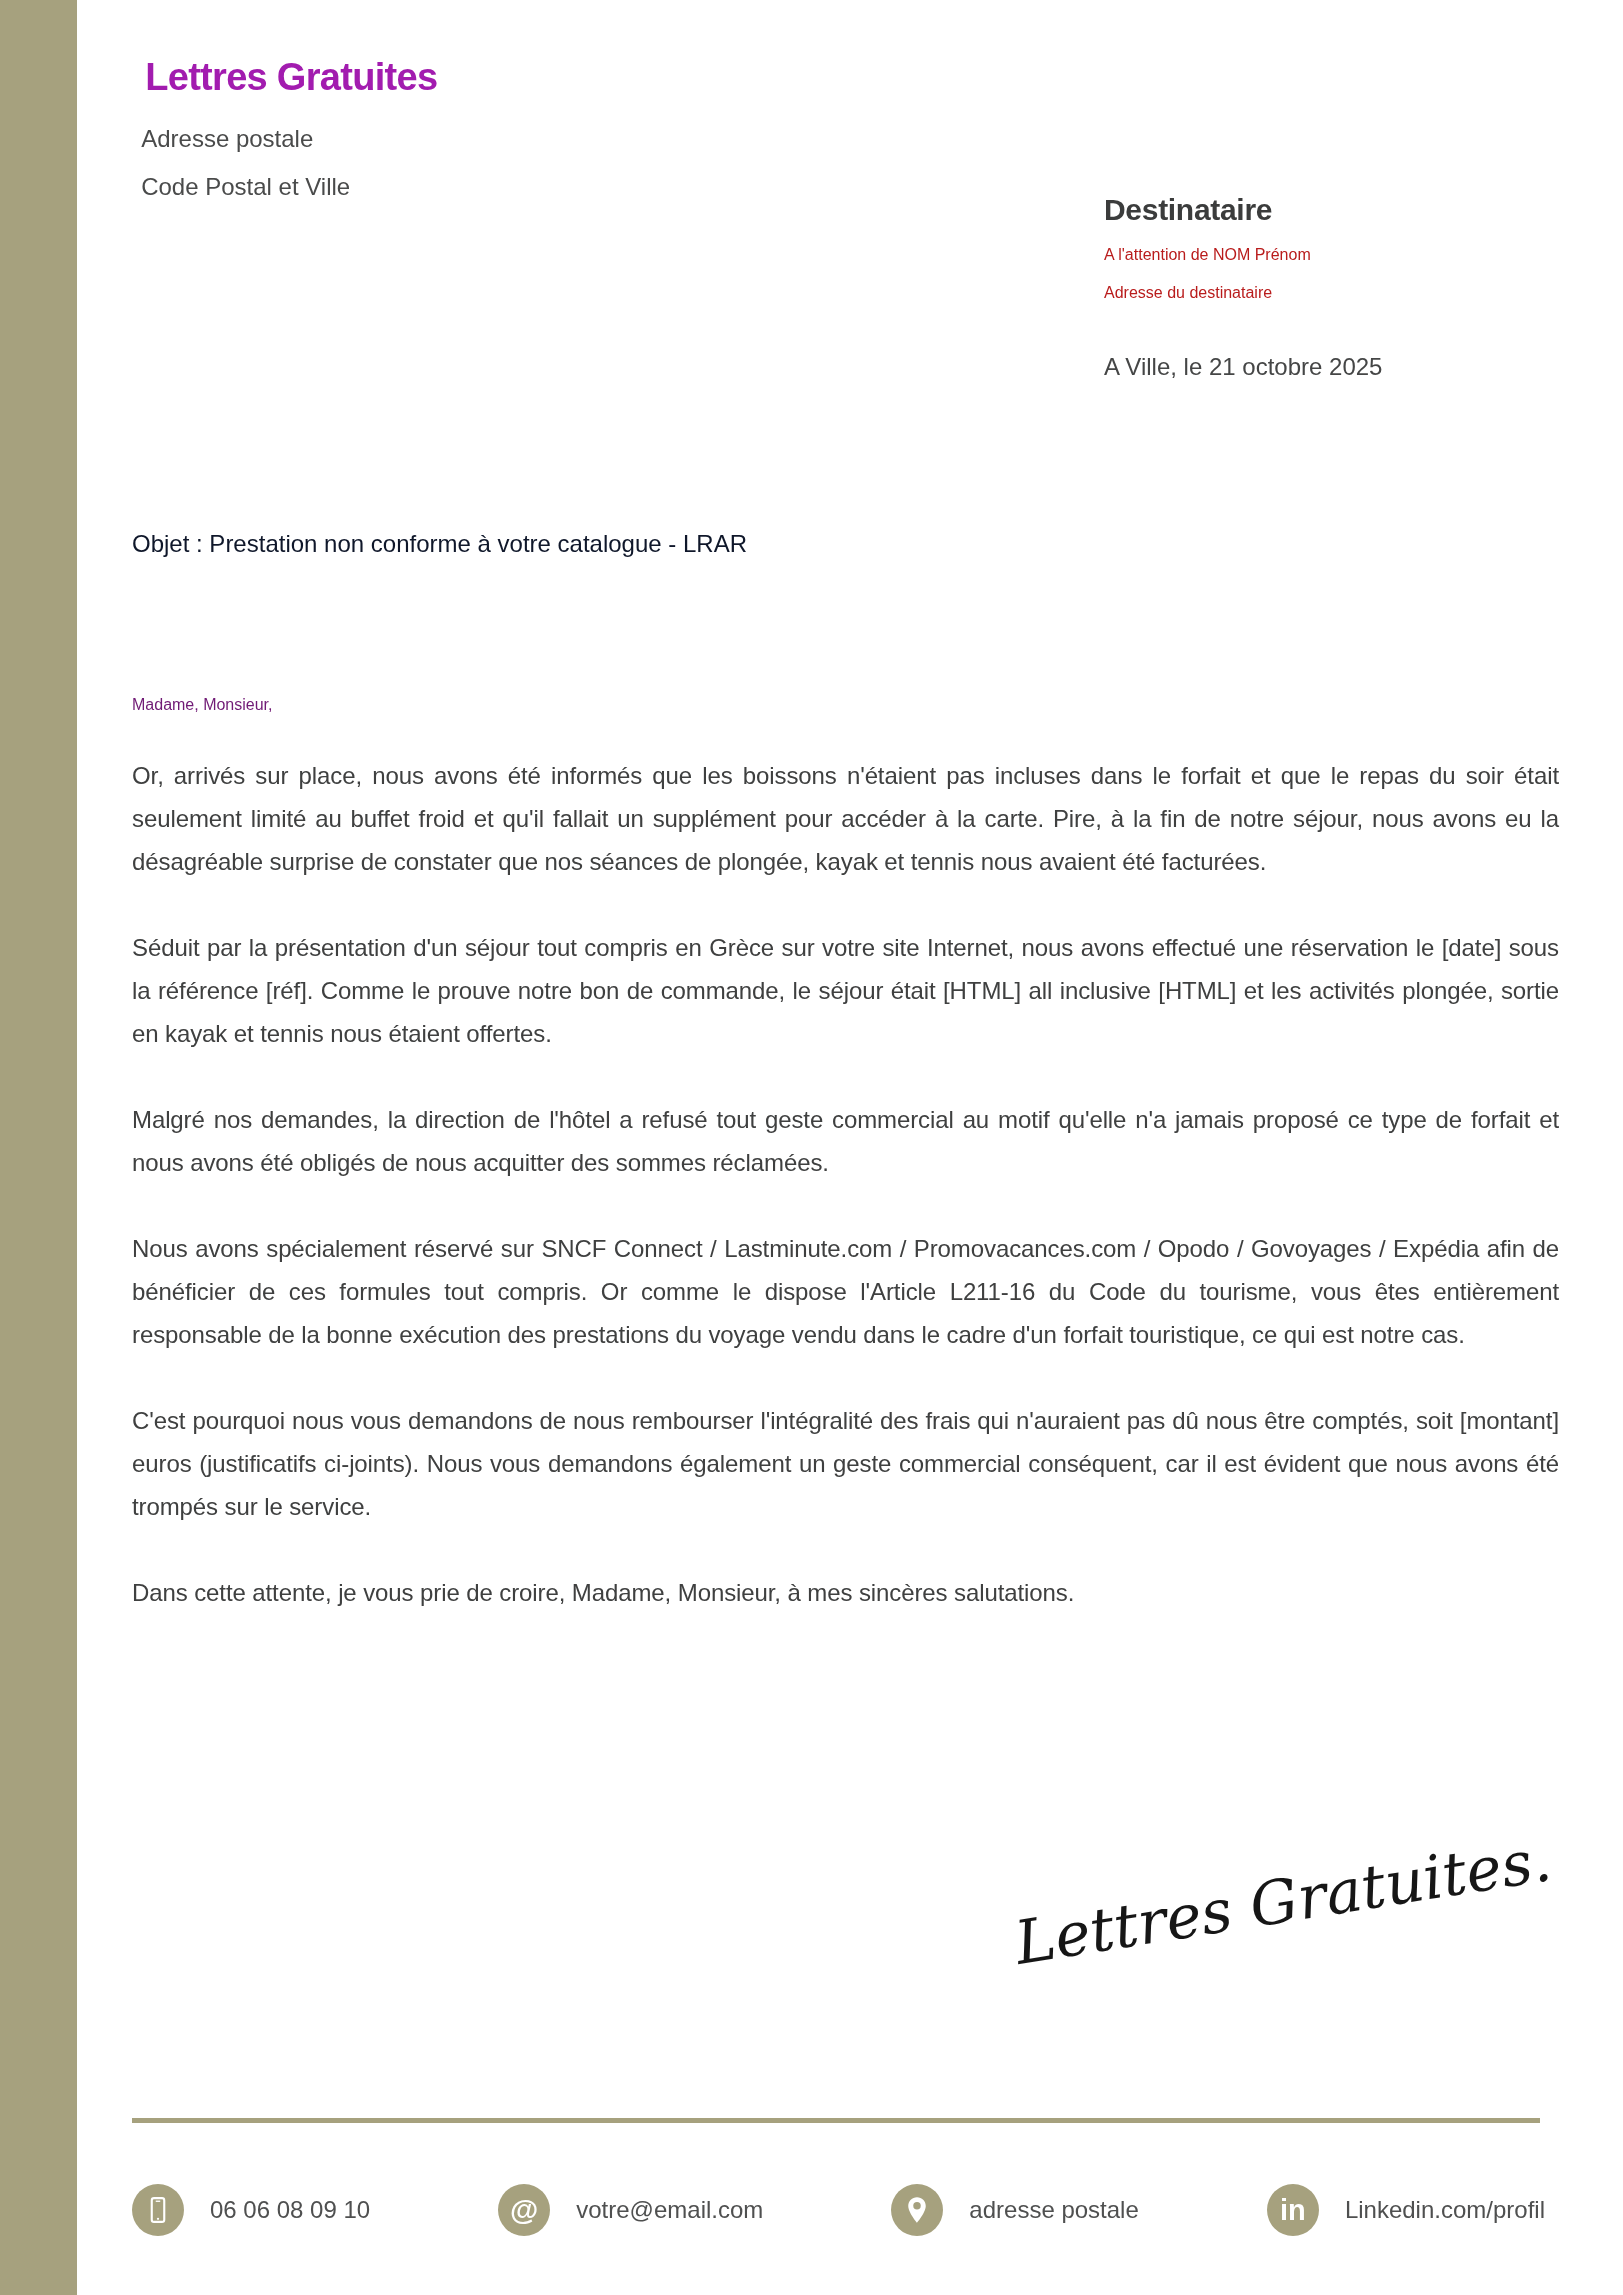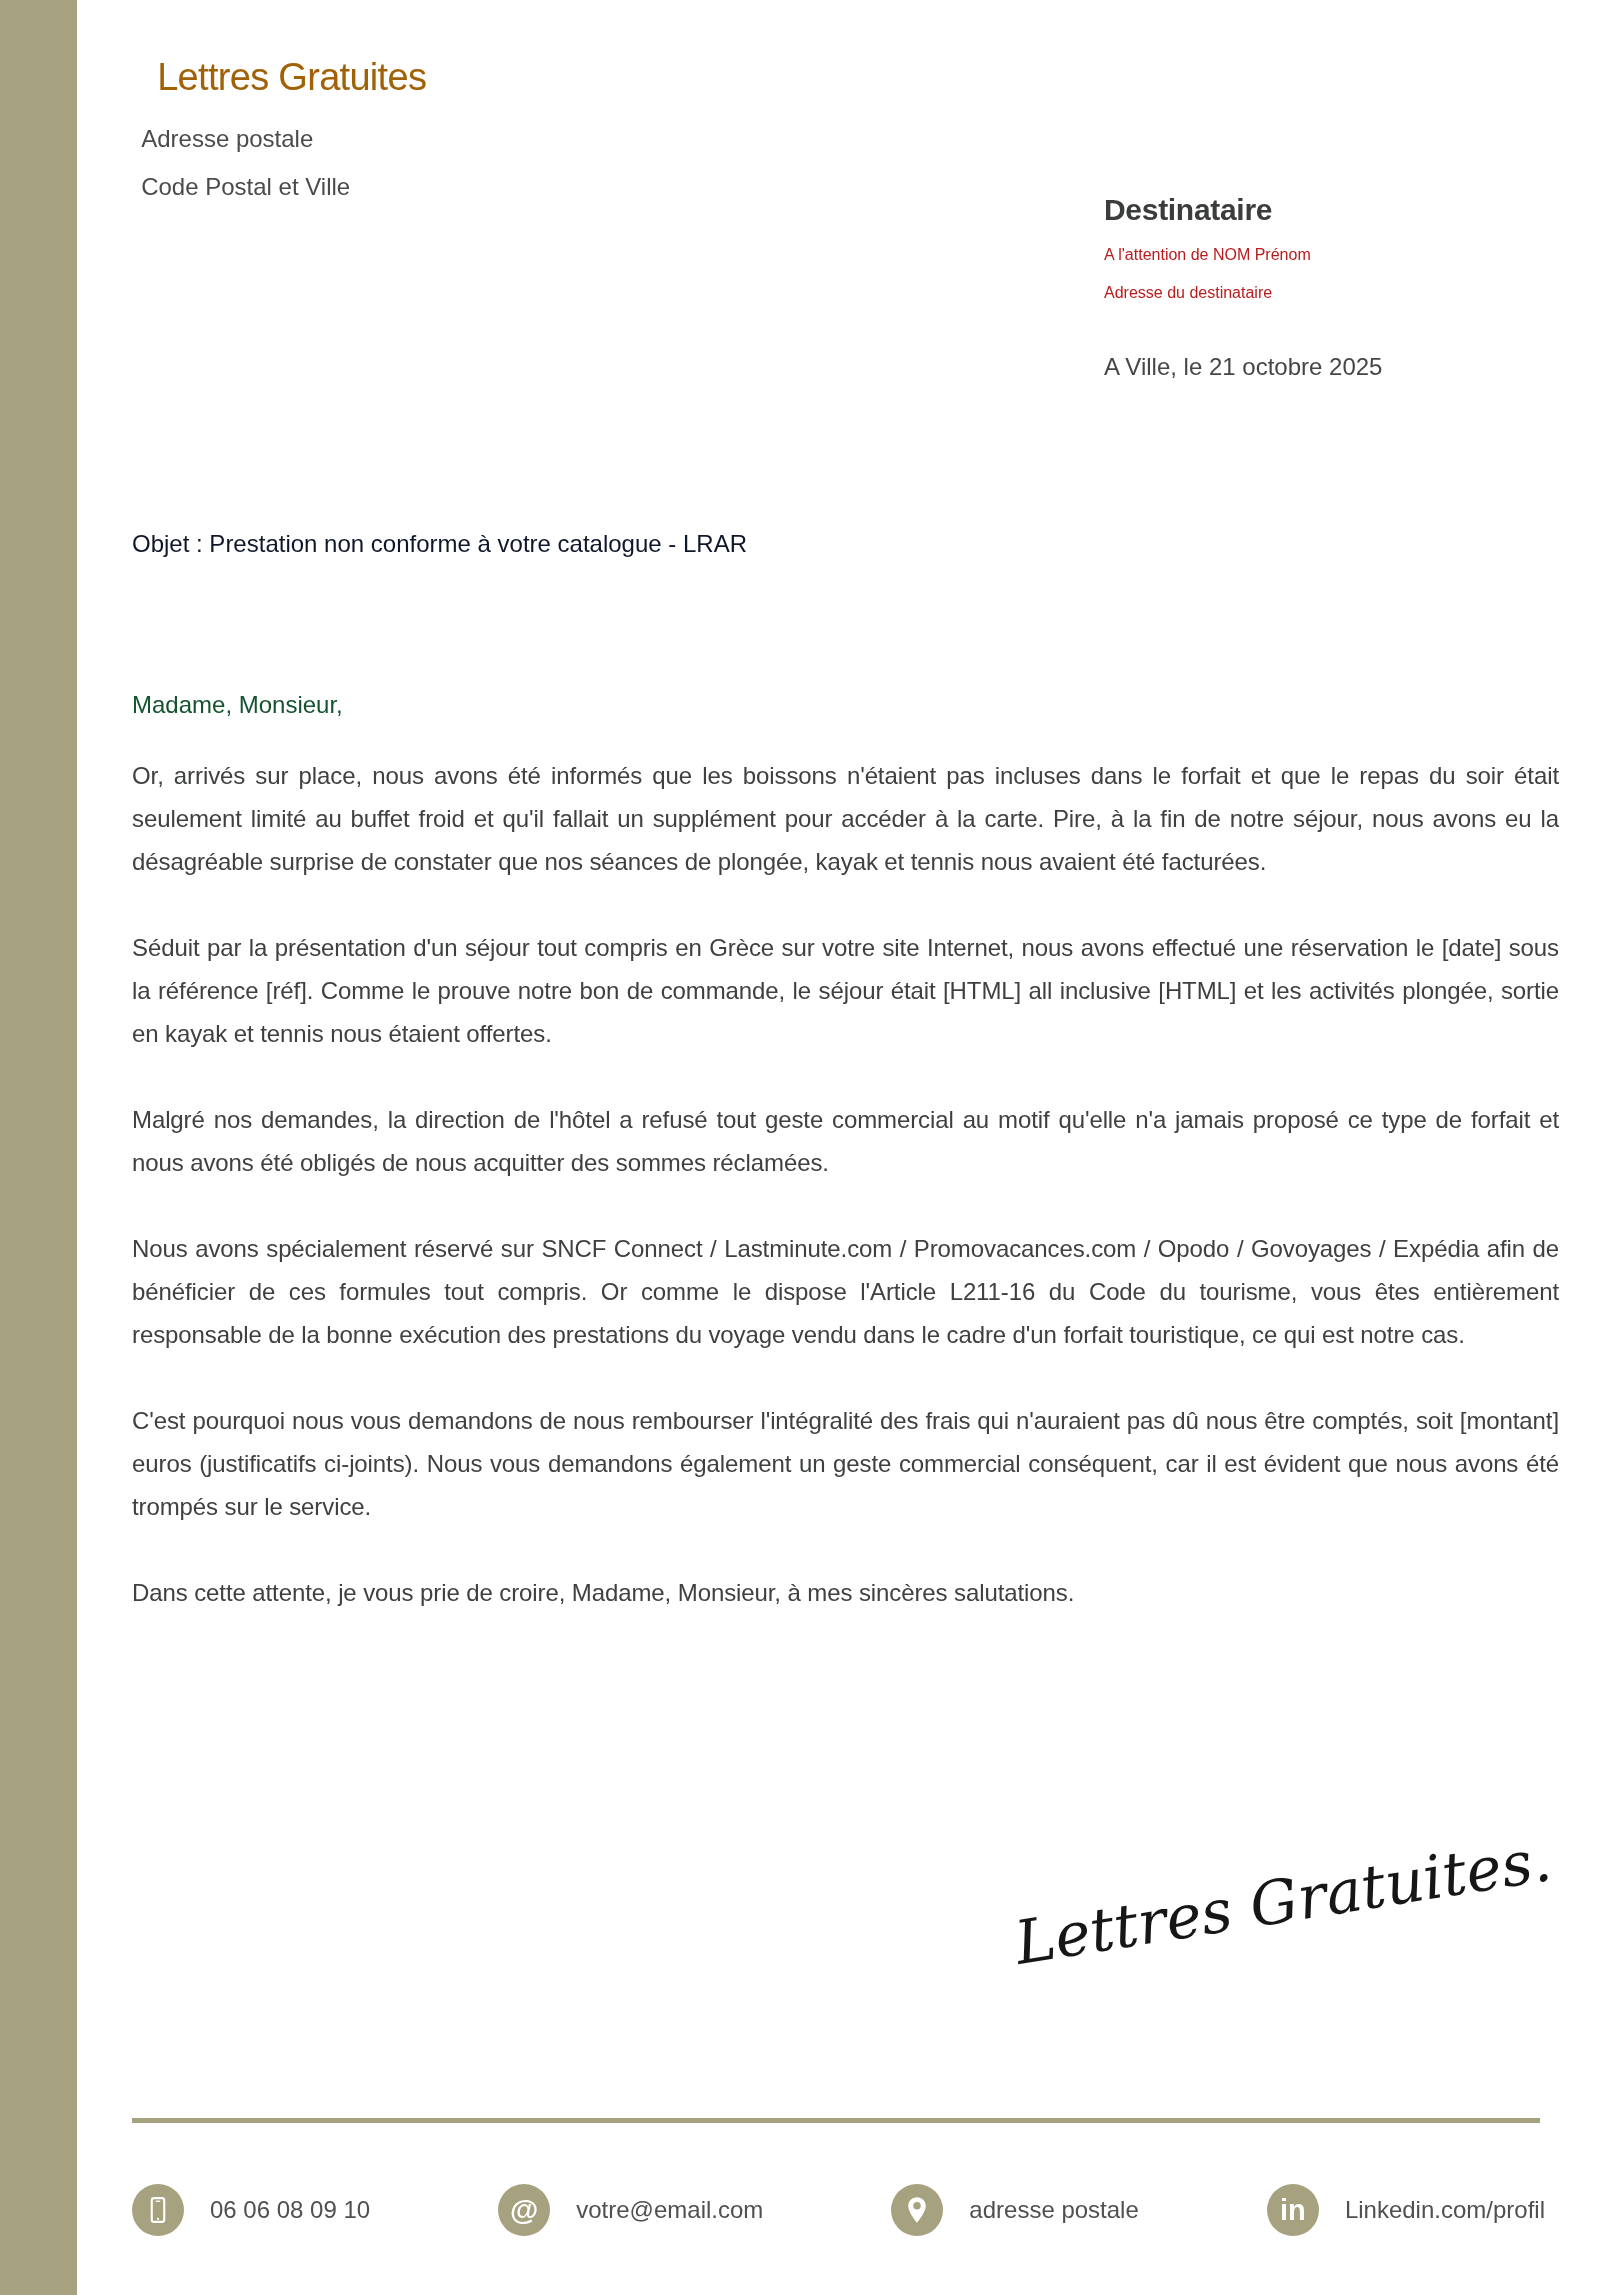--- a/index.html
+++ b/index.html
@@ -23,42 +23,42 @@
     background: #a6a17e;
   }
   .content {
     position: absolute;
     left: 132px; top: 0;
     width: 1427px; height: 100%;
   }
   
   .sender { position: absolute; left: 9.2px; top: 56px; }
   .sender h1 {
-    margin: 0 0 17px 16px;
+    margin: 0 0 17px 4px;
     font-size: 38px; line-height: 42px;
-    font-weight: 400; letter-spacing: -0.7px;
-    color: #a16207;
+    font-weight: 700; letter-spacing: -0.7px;
+    color: #a21caf;
   }
   .sender .addr {
     font-size: 24px; line-height: 48px;
     color: #4a4b4b;
   }
   
   .recipient { position: absolute; left: 972px; top: 191px; width: 454px; }
   .recipient h2 {
     margin: 0 0 8px 0;
     font-size: 30px; line-height: 37px;
     font-weight: 700; letter-spacing: -0.3px;
     color: #3b3c3c;
   }
   .recipient .rline { font-size: 16px; line-height: 38px; color: #b91c1c; }
   .date-line { margin-top: 36px; font-size: 24px; line-height: 38px; color: #454646; }
   
   .subject   { position: absolute; left: 0; top: 525px;  font-size: 24px; line-height: 38px; color: #0f172a; }
-  .salutation{ position: absolute; left: 0; top: 686px; font-size: 24px; line-height: 38px; color: #14532d; }
+  .salutation{ position: absolute; left: 0; top: 686px; font-size: 16px; line-height: 38px; color: #701a75; }
   
   .letter-body {
     position: absolute; left: 0; top: 754px; width: 1427px;
   }
   .letter-body p {
     margin: 0 0 43px 0;
     font-size: 24px; line-height: 43px;
     letter-spacing: -0.1px;
     text-align: justify;
     color: #3f4040;

